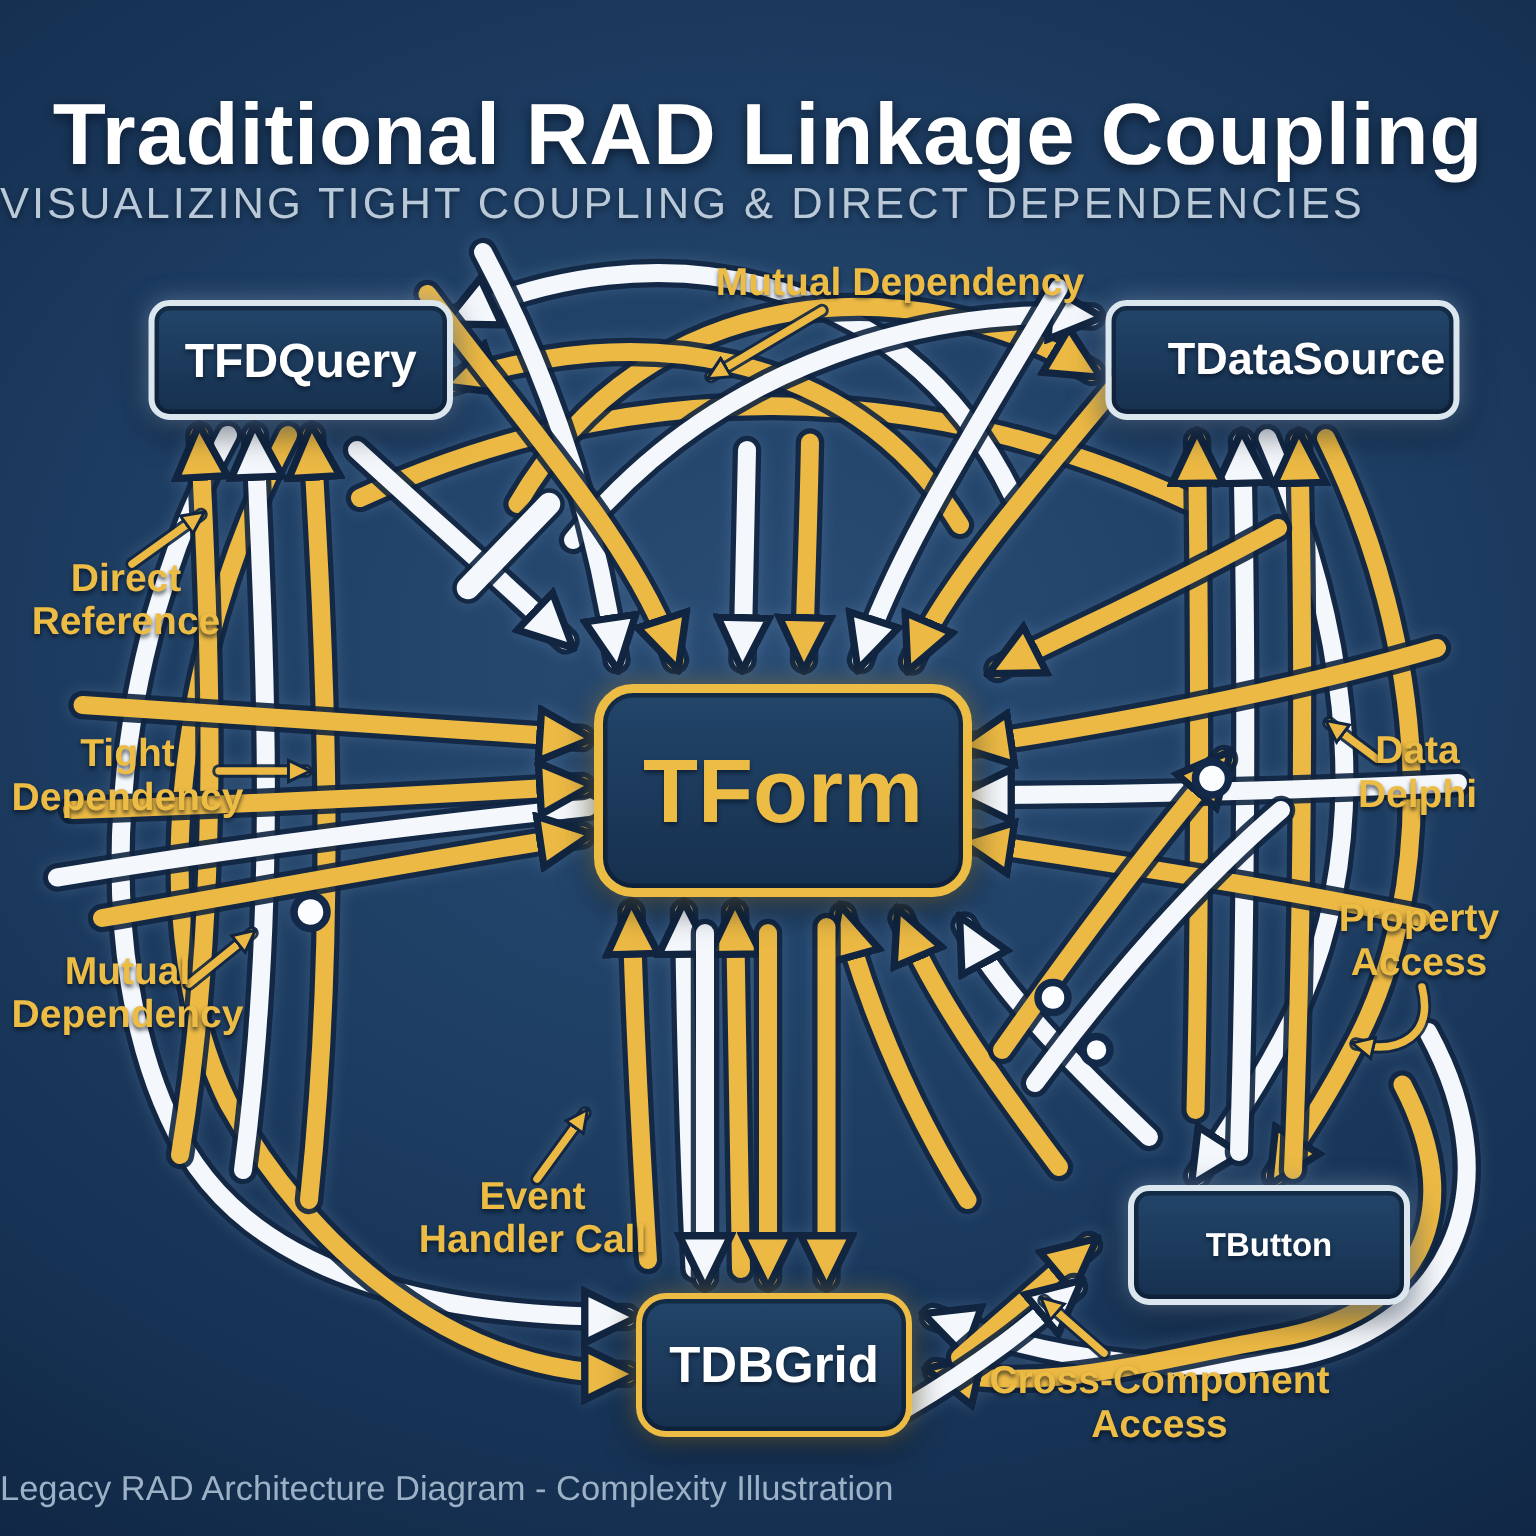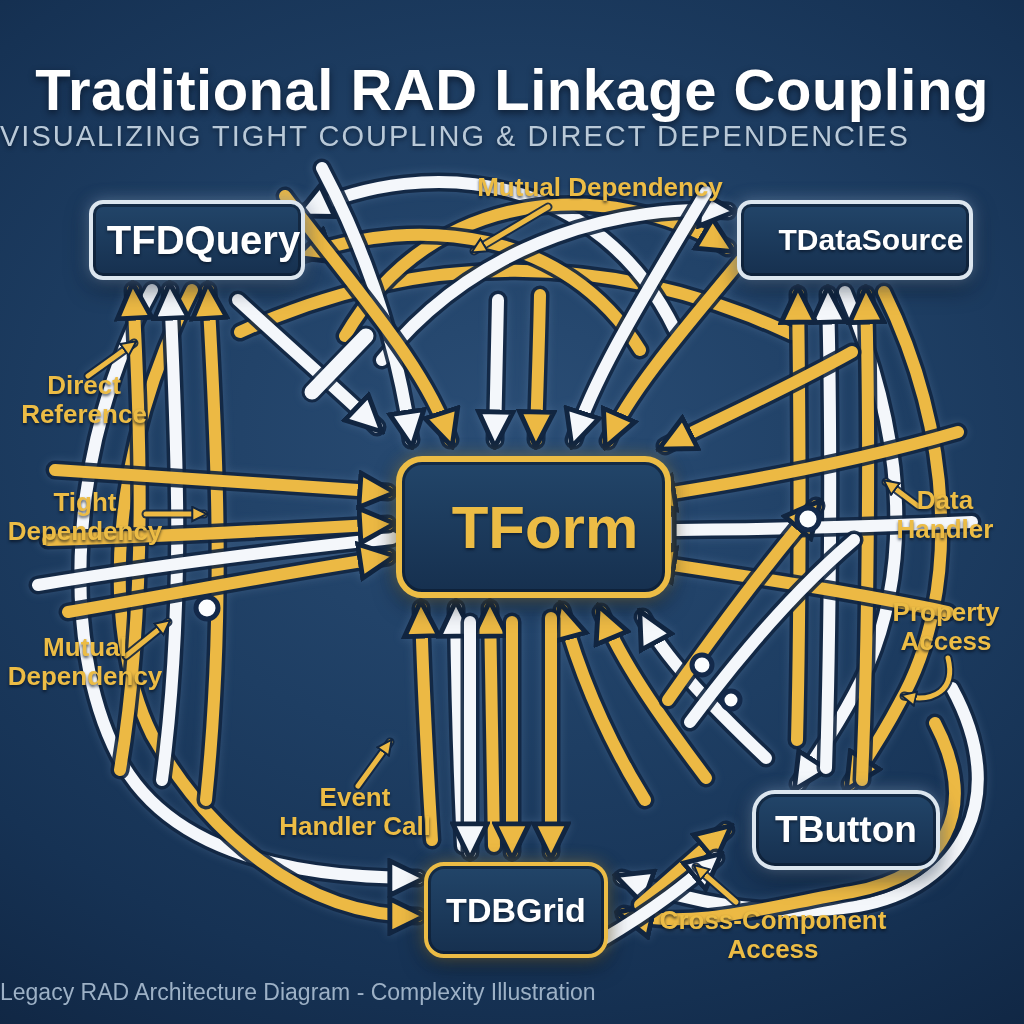--- a/index.html
+++ b/index.html
@@ -17,24 +17,24 @@
   .c{fill:none;stroke-linecap:round;stroke:#112540;opacity:.9;stroke-width:19;}
   .c.thin{stroke-width:9;}
   .c.cap{stroke-width:21;}
   
   .node{position:absolute;display:flex;align-items:center;justify-content:center;
     background:linear-gradient(180deg,#224569 0%,#16304f 100%);
     border:4px solid #dce6ef;border-radius:14px;color:#fff;font-weight:bold;
     box-shadow:0 0 16px rgba(175,205,240,.4),0 8px 22px rgba(4,12,26,.55),inset 0 0 0 3px rgba(9,22,40,.55);
     text-shadow:0 2px 3px rgba(5,15,30,.6);}
   .node.goldb{border-color:#ecbc45;box-shadow:0 0 16px rgba(236,188,69,.35),0 8px 22px rgba(4,12,26,.55),inset 0 0 0 3px rgba(9,22,40,.55);}
-  #tfdquery{left:89px;top:200px;width:195px;height:72px;font-size:40px;padding-left:13px;}
+  #tfdquery{left:99px;top:200px;width:195px;height:72px;font-size:32px;}
   #tdatasource{left:737px;top:200px;width:196px;height:72px;font-size:30px;padding-left:32px;}
-  #tform{left:396px;top:456px;width:240px;height:130px;font-size:60px;color:#ecbc45;border-width:6px;border-radius:26px;padding-left:23px;}
-  #tbutton{left:752px;top:790px;width:180px;height:72px;font-size:37px;border-radius:23px;}
+  #tform{left:396px;top:456px;width:240px;height:130px;font-size:60px;color:#ecbc45;border-width:6px;border-radius:26px;}
+  #tbutton{left:752px;top:790px;width:180px;height:72px;font-size:22px;}
   #tdbgrid{left:424px;top:862px;width:176px;height:88px;font-size:34px;border-radius:20px;}
   
   .title{position:absolute;top:56px;left:0;width:100%;text-align:center;color:#ffffff;
     font-size:58px;font-weight:bold;letter-spacing:.5px;text-shadow:0 3px 7px rgba(4,12,26,.65);}
   .subtitle{position:absolute;top:120px;left:0;width:100%;text-align:left;color:#b9c9d8;
     font-size:29px;letter-spacing:2px;text-shadow:0 2px 4px rgba(4,12,26,.5);}
   .footer{position:absolute;top:979px;left:0;width:100%;text-align:left;color:#9db1c6;font-size:23px;}
   
   .anno{position:absolute;transform:translate(-50%,-50%);color:#ecbc45;font-weight:bold;
     font-size:26px;line-height:1.12;text-align:center;white-space:pre-line;
@@ -217,21 +217,21 @@
   </div>
 
   <div class="anno" id="an-mtop">Mutual Dependency</div>
   <div class="anno" id="an-dref">Direct
 Reference</div>
   <div class="anno" id="an-tdep">Tight
 Dependency</div>
   <div class="anno" id="an-mleft">Mutual
 Dependency</div>
   <div class="anno" id="an-dlink">Data
-Handler</div>
+Delphi</div>
   <div class="anno" id="an-pacc">Property
 Access</div>
   <div class="anno" id="an-ehc">Event
 Handler Call</div>
   <div class="anno" id="an-cca">Cross-Component
 Access</div>
 
   <div class="footer">Legacy RAD Architecture Diagram - Complexity Illustration</div>
 </div>
 

